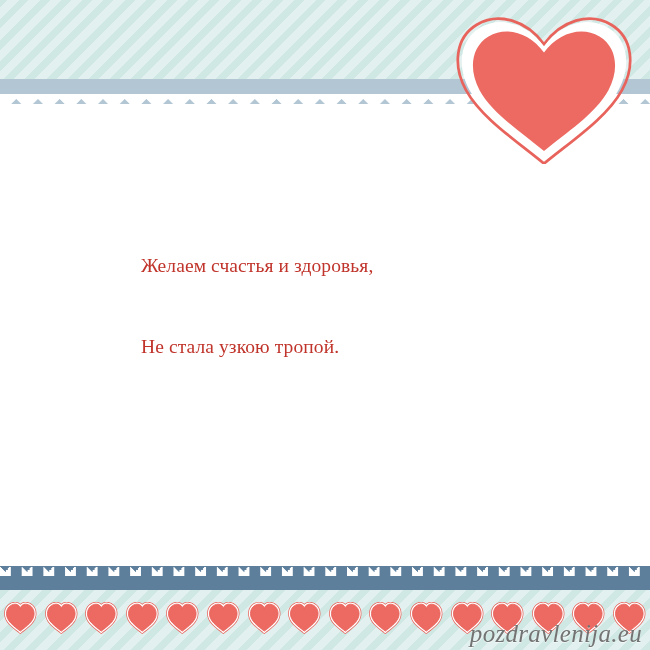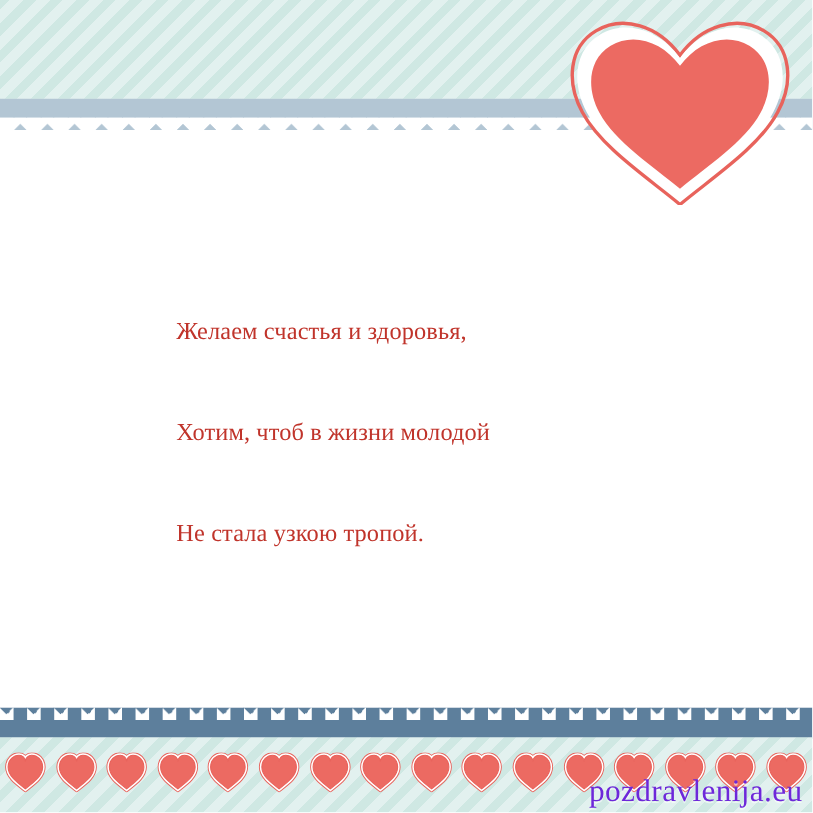--- a/index.html
+++ b/index.html
@@ -128,22 +128,23 @@
     flex: 0 0 auto;
     display: block;
   }
 
   
   #watermark {
     position: absolute;
     right: 8px;
     bottom: 2px;
     font-family: "Liberation Serif", "DejaVu Serif", serif;
+    font-style: italic;
     font-size: 25px;
-    color: #6d28d9;
+    color: #737373;
     letter-spacing: 0.3px;
     text-shadow: 0 1px 0 rgba(255,255,255,0.55);
   }
 </style>
 </head>
 <body>
 
 <div id="card">
 
   <div id="top-stripes" class="stripe-band"></div>
@@ -166,21 +167,20 @@
       <use href="#hp" fill="none" stroke="#e8635c" stroke-width="2.5" transform="translate(88 80) scale(1.085) translate(-88 -80)"></use>
       <use href="#hp" fill="#ffffff" stroke="none" transform="translate(88 80) scale(1.035) translate(-88 -80)"></use>
       <use href="#hp" fill="none" stroke="#ffffff" stroke-width="3" stroke-dasharray="5 4" transform="translate(88 80) scale(0.965) translate(-88 -80)"></use>
       <use href="#hp" fill="#ec6a62" stroke="none" transform="translate(88 80) scale(0.895) translate(-88 -80)"></use>
     </svg>
   </div>
 
   <div id="poem">
     <div class="stanza">
       <span class="verse-line">Желаем счастья и здоровья,</span>
-      <span class="verse-line">Хотим, чтоб в жизни молодой</span>
       <span class="verse-line">Не стала узкою тропой.</span>
     </div>
     
   </div>
 
   <div id="bottom-slate" class="slate-band"></div>
   <div id="bottom-zigzag" class="zigzag"></div>
   <div id="bottom-stripes" class="stripe-band"></div>
 
   <div id="heart-row">

